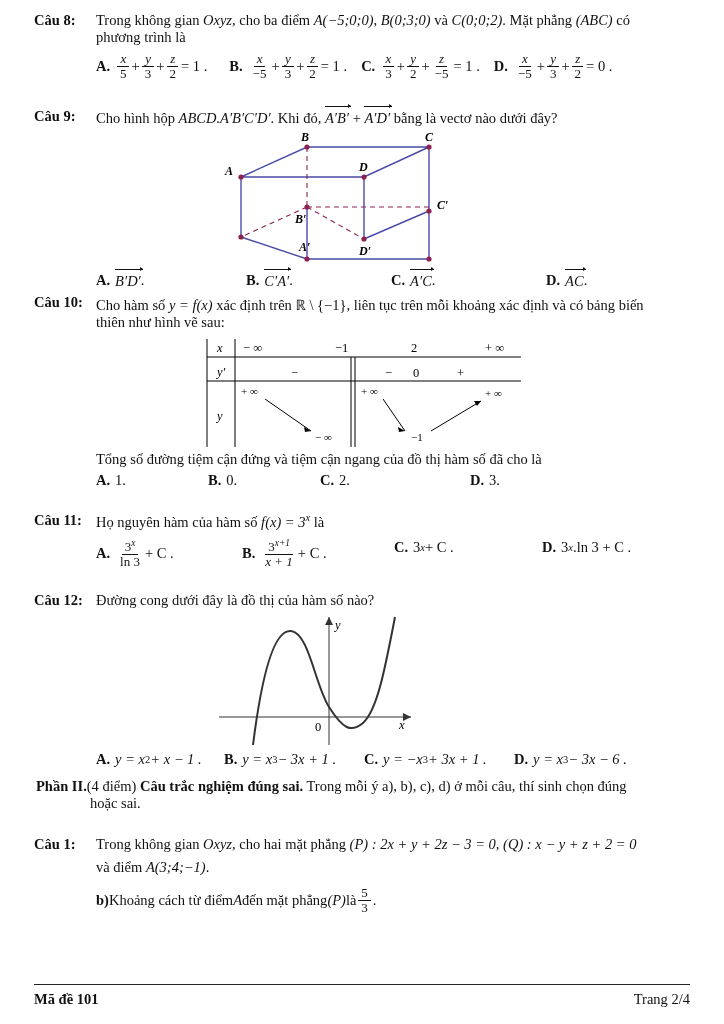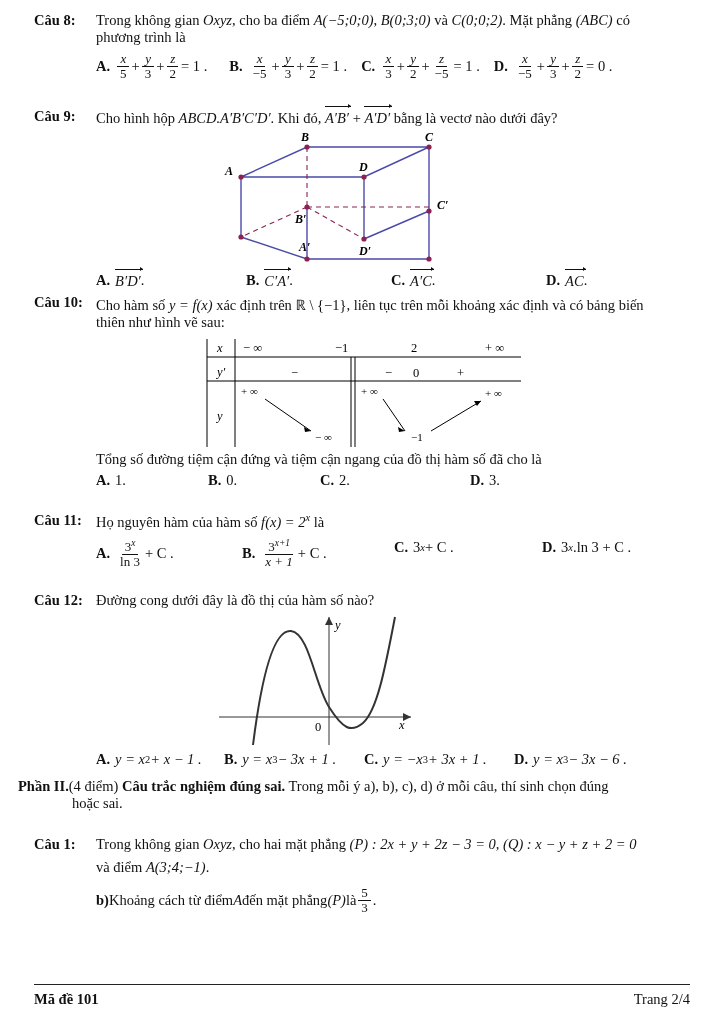--- a/index.html
+++ b/index.html
@@ -268,21 +268,21 @@
           <span class="optlab">D.</span>
           <span>3.</span>
         </div>
     </div>
   </div>
 
   <div class="q" style="position:absolute;left:34px;top:492px;width:660px;margin-top:20px;">
     <div class="qrow">
       <div class="qlabel" style="width:62px;">Câu 11:</div>
       <div class="qbody">
-        <span>Họ nguyên hàm của hàm số </span><span class="it">f(x) = 2</span><sup class="it">x</sup><span> là</span>
+        <span>Họ nguyên hàm của hàm số </span><span class="it">f(x) = 3</span><sup class="it">x</sup><span> là</span>
       </div>
     </div>
     <div class="opts" style="margin-left:62px;margin-top:8px;">
       <div class="opt" style="width:146px;">
         <span class="optlab">A.</span>
         <span class="frac">
             <span class="num"><span>3</span><sup class="it">x</sup></span>
             <span class="den">ln 3</span>
           </span>
         <span>+ C .</span>
@@ -354,21 +354,21 @@
       </div>
       <div class="opt">
         <span class="optlab">D.</span>
         <span class="it">y = x</span>
           <sup>3</sup>
           <span class="it"> − 3x − 6 .</span>
       </div>
     </div>
   </div>
 
-  <div class="q" style="position:absolute;left:18px;top:778px;width:680px;">
+  <div class="q" style="position:absolute;left:36px;top:778px;width:680px;">
     <div>
       <span style="font-weight:bold;">Phần II.</span><span>(4 điểm) </span><span style="font-weight:bold;">Câu trắc nghiệm đúng sai.</span><span> Trong mỗi ý a), b), c), d) ở mỗi câu, thí sinh chọn đúng</span>
     </div>
     <div style="margin-left:54px;">hoặc sai.</div>
   </div>
 
   <div class="q" style="position:absolute;left:34px;top:836px;width:660px;">
     <div class="qrow">
       <div class="qlabel" style="width:62px;">Câu 1:</div>
       <div class="qbody">

